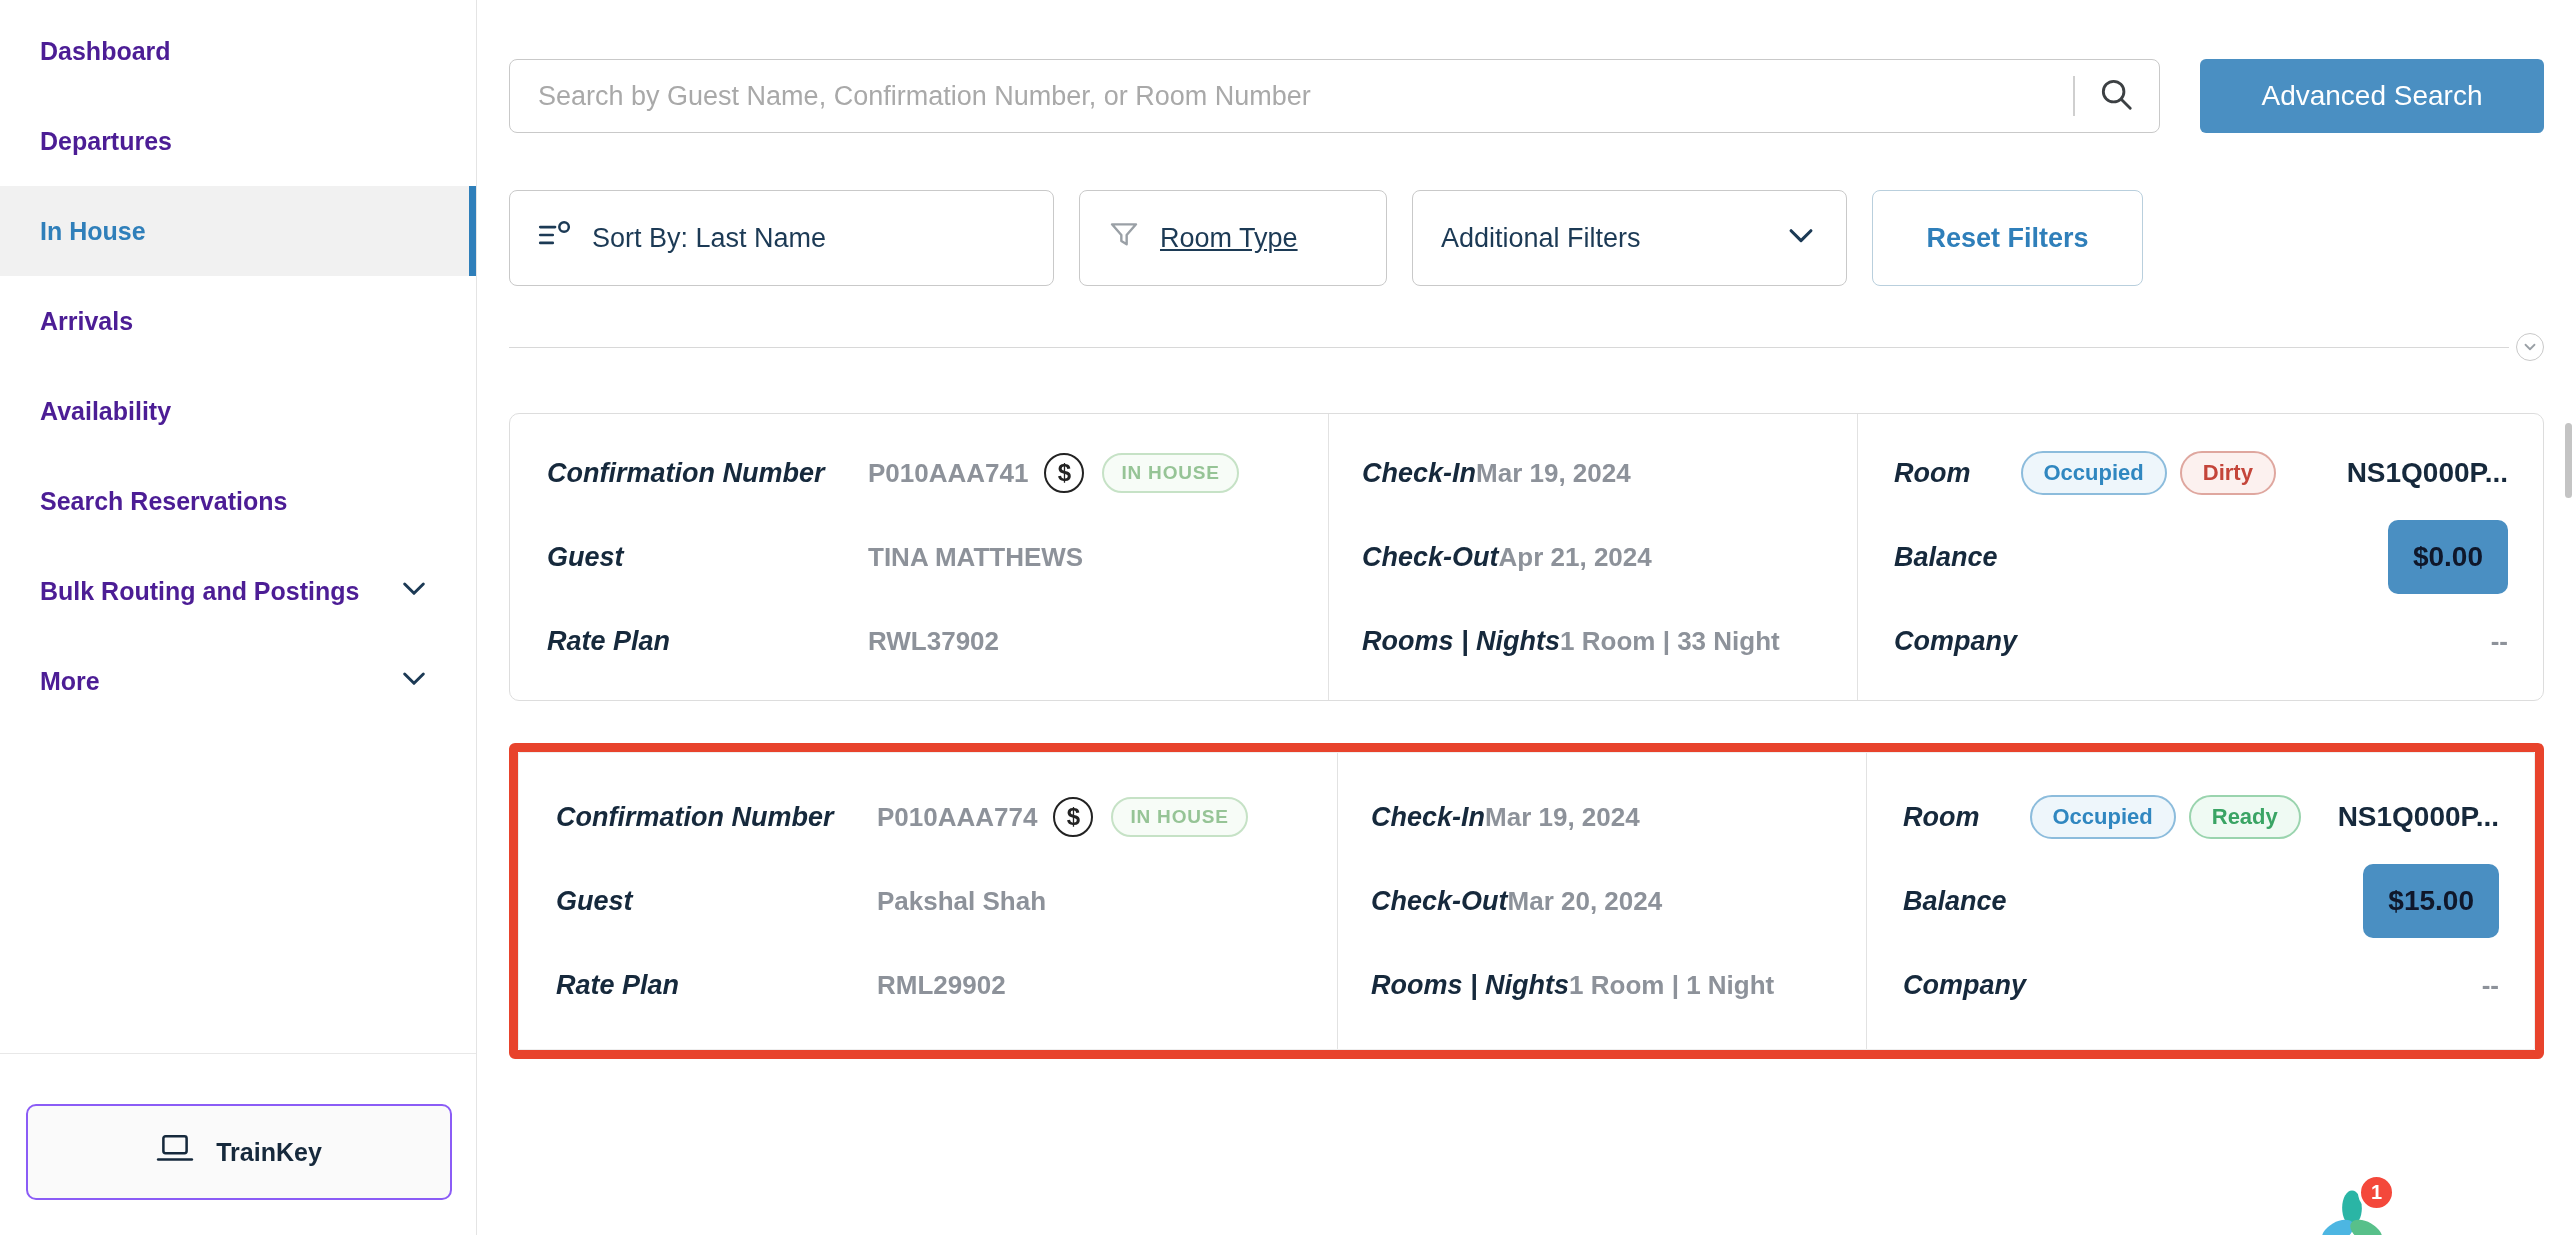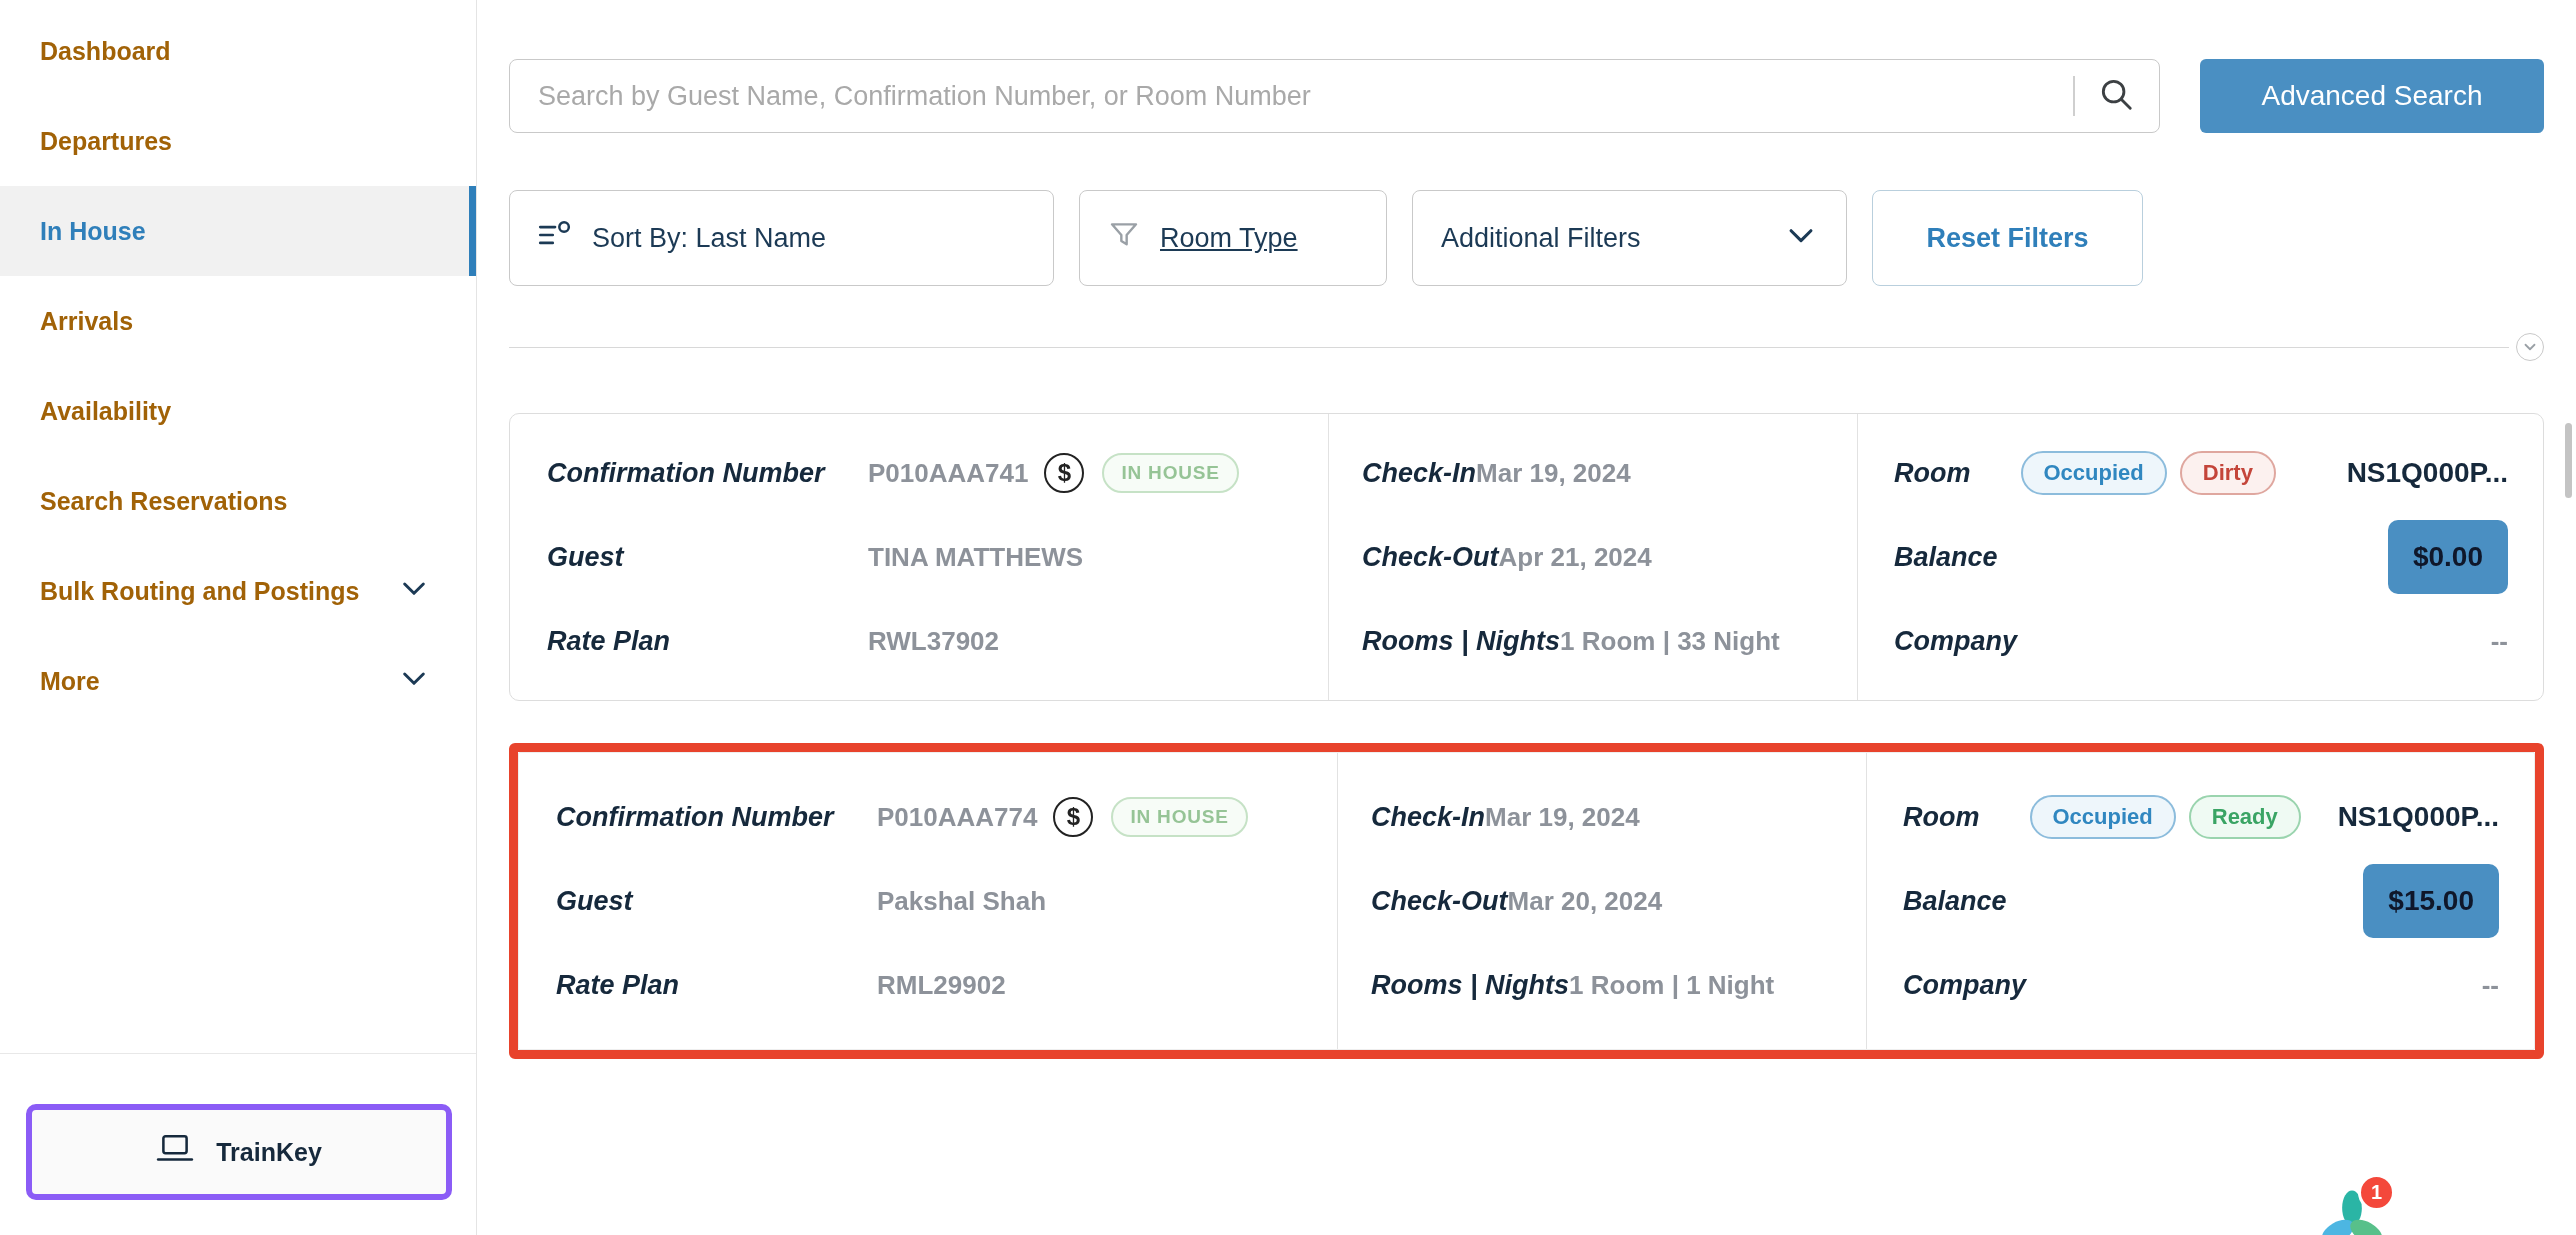--- a/index.html
+++ b/index.html
@@ -16,34 +16,34 @@
   .sidebar {
     width: 477px; height: 100%;
     border-right: 1px solid #e4e4e4;
     display: flex; flex-direction: column; justify-content: space-between;
     background: #fff; flex-shrink: 0;
   }
   .nav { padding-top: 6px; }
   .nav-item {
     height: 90px; display: flex; align-items: center;
     padding: 0 46px 0 40px;
-    font-size: 25px; font-weight: 600; color: #a16207;
+    font-size: 25px; font-weight: 600; color: #4c1d95;
     cursor: pointer; position: relative;
     justify-content: space-between;
   }
   .nav-item.active { background: #f1f1f1; color: #2f7fba; }
   .nav-item.active::after {
     content: ""; position: absolute; right: 0; top: 0; bottom: 0;
     width: 7px; background: #2f7fba;
   }
   .nav-chevron { flex-shrink: 0; }
   .sidebar-footer { border-top: 1px solid #e8e8e8; padding: 50px 26px 35px 26px; }
   .trainkey-btn {
     width: 426px; height: 96px;
-    border: 6px solid #8b5cf6; border-radius: 10px; background: #fafafa;
+    border: 2px solid #8b5cf6; border-radius: 10px; background: #fafafa;
     display: flex; align-items: center; justify-content: center; gap: 22px;
     font-size: 25px; font-weight: 700; color: #16293c; cursor: pointer;
   }
 
   
   .main { flex: 1; padding: 59px 32px 0 32px; position: relative; }
   .search-row { display: flex; gap: 40px; }
   .search-box {
     width: 1651px; height: 74px;
     border: 1px solid #c9c9c9; border-radius: 8px;

